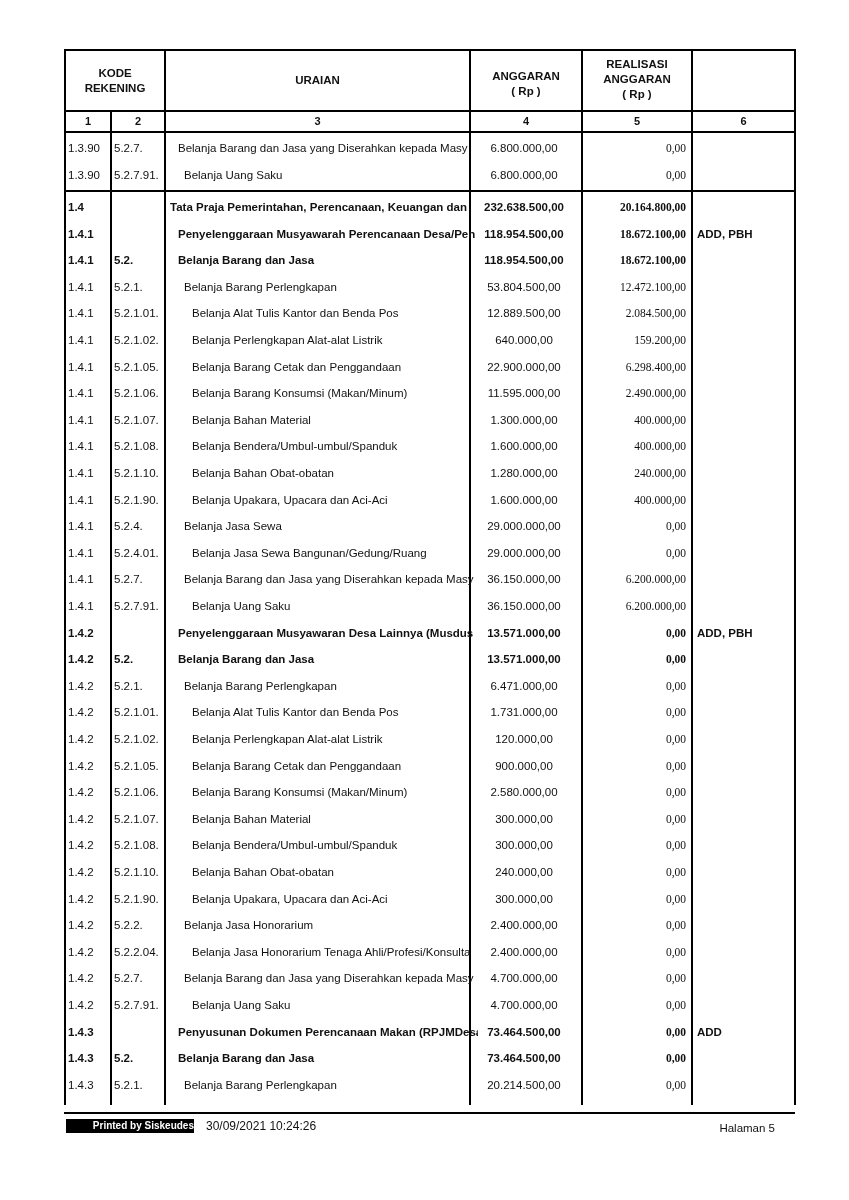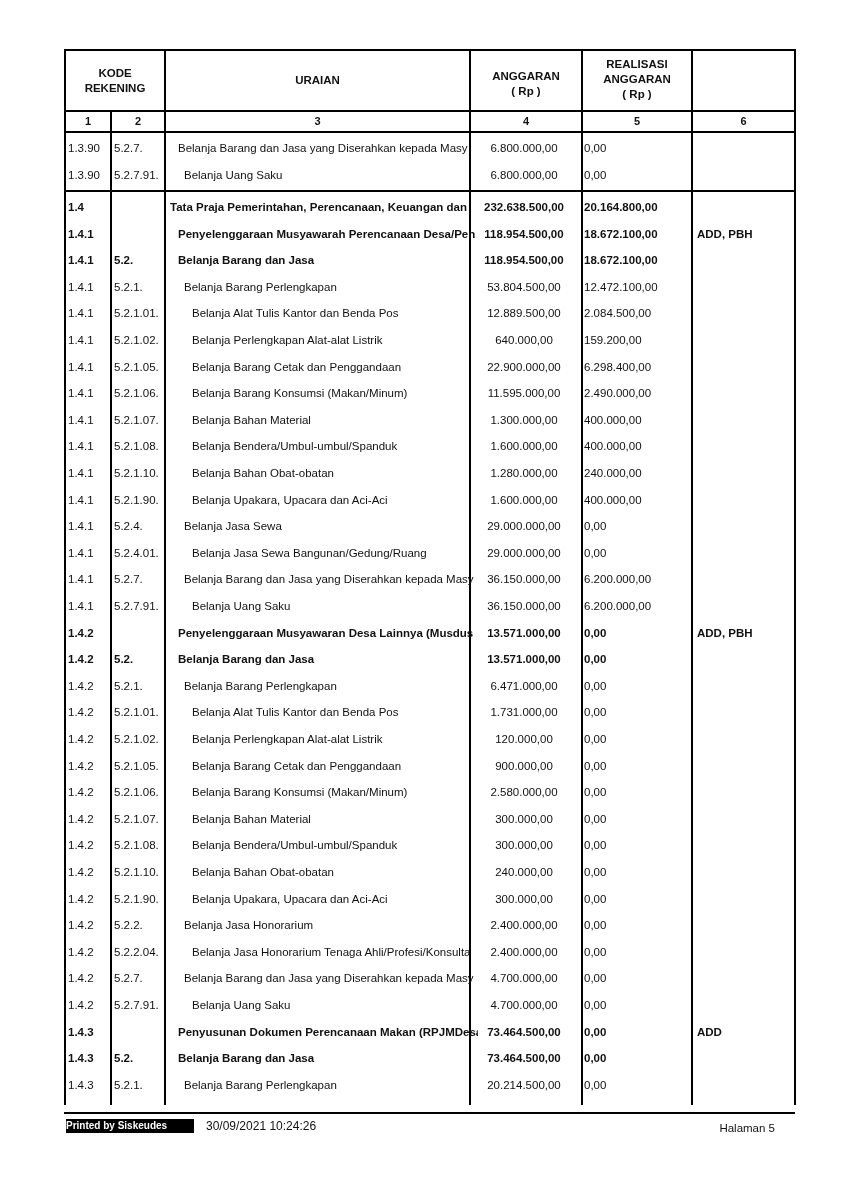--- a/index.html
+++ b/index.html
@@ -17,31 +17,31 @@
          top: 113px; height: 16px; line-height: 16px; }
 
   .rows { position: absolute; left: 0; top: 0; width: 849px; }
   .row { position: absolute; left: 0; width: 849px; height: 26px; font-size: 11.5px; }
   .row .c1, .row .c2, .row .c3, .row .c4, .row .c5, .row .c6 {
     position: absolute; top: 0; height: 26px; line-height: 26px; white-space: nowrap; overflow: hidden; }
   .row .c1 { left: 68px; width: 40px; }
   .row .c2 { left: 114px; width: 48px; }
   .row .c3 { left: 168px; width: 300px; }
   .row .c4 { left: 472px; width: 104px; text-align: center; }
-  .row .c5 { left: 584px; width: 102px; text-align: left; }
+  .row .c5 { left: 584px; width: 102px; text-align: right; font-family: Liberation Serif, serif; }
   .row .c6 { left: 697px; width: 96px; }
   .row.bold { font-weight: bold; }
   .ind0 { padding-left: 2px; }
   .ind1 { padding-left: 10px; }
   .ind2 { padding-left: 16px; }
   .ind3 { padding-left: 24px; }
 
   .footer-line { position: absolute; left: 64px; top: 1112px; width: 731px; height: 2px; background: #000; }
   .printed { position: absolute; left: 66px; top: 1119px; width: 128px; height: 14px; background: #000;
-             color: #fff; font-weight: bold; font-size: 10px; line-height: 14px; text-align: left; }
+             color: #fff; font-weight: bold; font-size: 10px; line-height: 14px; text-align: right; }
   .printdate { position: absolute; left: 206px; top: 1119px; font-size: 12px; line-height: 14px; }
   .pageno { position: absolute; left: 700px; top: 1122px; width: 75px; text-align: right; font-size: 11.5px; }
 </style>
 </head>
 <body>
 
 <div class="page">
 
   <div class="hline" style="left:64px; top:49px; width:731px;"></div>
   <div class="hline" style="left:64px; top:110px; width:731px;"></div>

